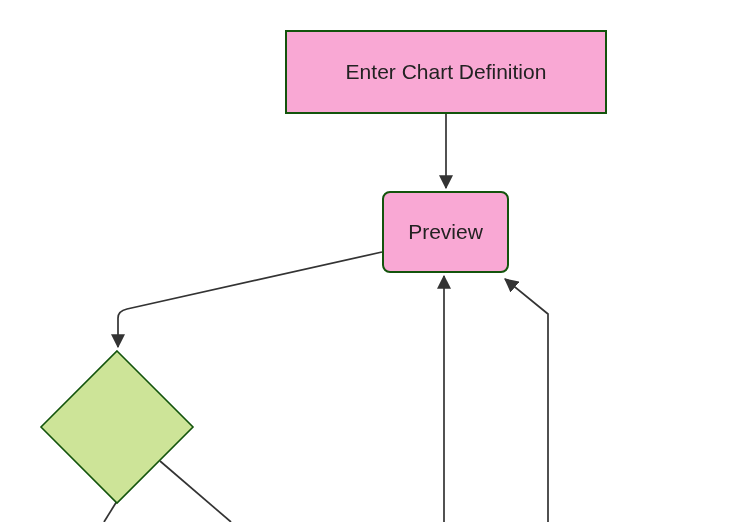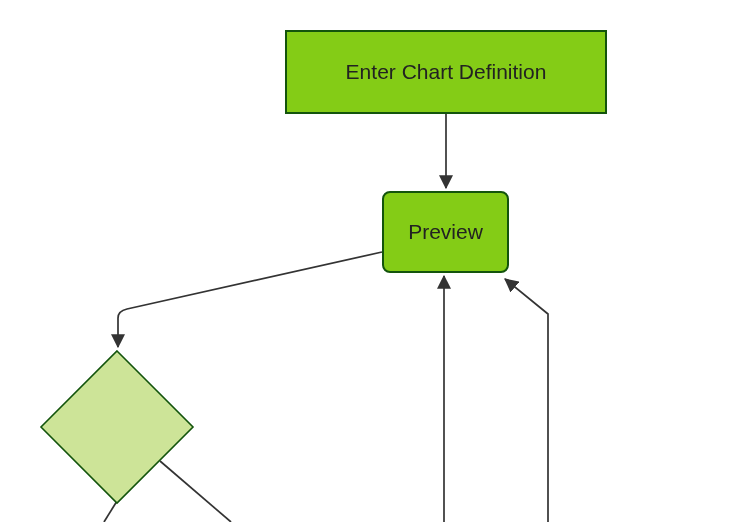--- a/index.html
+++ b/index.html
@@ -27,21 +27,21 @@
     stroke-width: 1.7px;
   }
   .diamond-shape {
     fill: #cde498;
     stroke: #13540c;
     stroke-width: 1.6px;
   }
   .node {
     position: absolute;
     box-sizing: border-box;
-    background: #84cc16;
+    background: #f9a8d4;
     border: 2px solid #13540c;
     display: flex;
     align-items: center;
     justify-content: center;
     color: #222222;
     font-size: 21px;
     text-align: center;
   }
   .node-enter {
     left: 285px; top: 30px;

